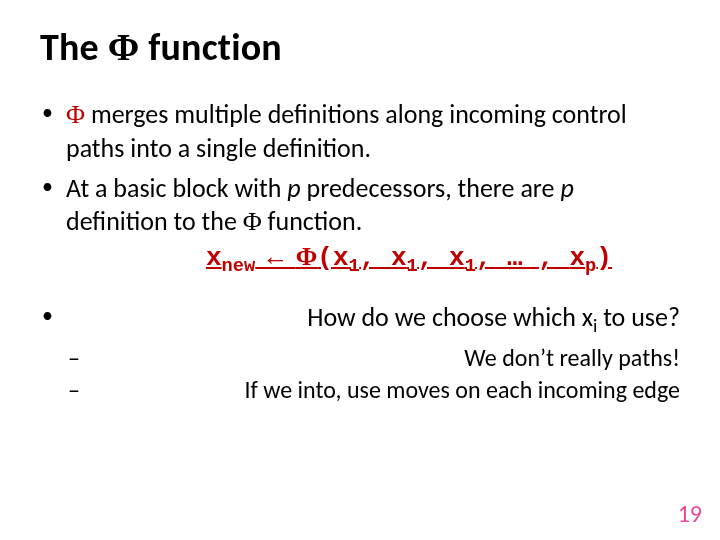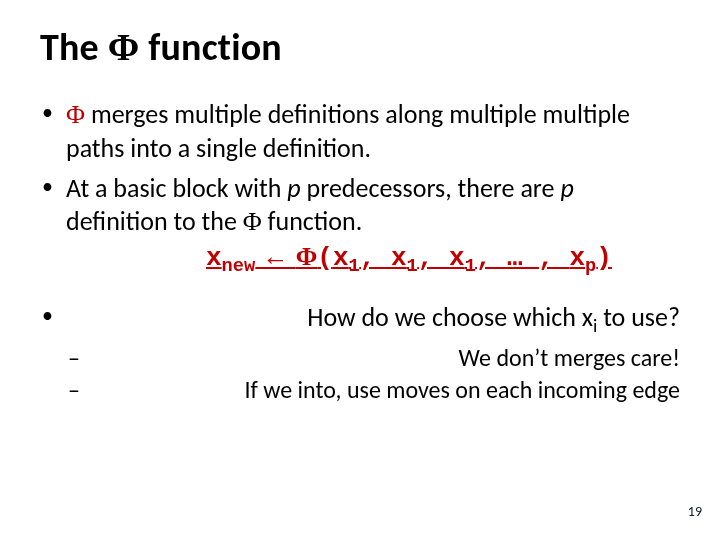--- a/index.html
+++ b/index.html
@@ -84,53 +84,53 @@
   }
   ul.sub > li::before {
     content: "–";
     position: absolute;
     left: 2px;
     top: 0;
   }
   .pagenum {
     position: absolute;
     right: 18px;
-    bottom: 20px;
-    font-size: 14px;
-    color: #0f172a;
+    bottom: 12px;
+    font-size: 24px;
+    color: #ec4899;
   }
   sub.inline { font-size: 0.72em; vertical-align: sub; }
 </style>
 </head>
 <body>
 
 <div class="slide">
 
   <h1 class="title">
     <span>The </span><span class="phi-title">Φ</span><span> function</span>
   </h1>
 
   <ul class="body">
 
     <li>
-      <span class="phi phi-red">Φ</span><span> merges multiple definitions along multiple multiple paths into a single definition.</span>
+      <span class="phi phi-red">Φ</span><span> merges multiple definitions along incoming control paths into a single definition.</span>
     </li>
 
     <li>
       <span>At a basic block with </span><span class="ital">p</span><span> predecessors, there are </span><span class="ital">p</span><span> definition to the </span><span class="phi">Φ</span><span> function.</span>
 
       <div class="formula">
         <span>x</span><sub>new</sub><span class="arrow"> ← </span><span class="phi phi-red" style="font-family:'Times New Roman',serif;">Φ</span><span>(</span><span>x</span><sub>1</sub><span>, </span><span>x</span><sub>1</sub><span>, </span><span>x</span><sub>1</sub><span>, … , </span><span>x</span><sub>p</sub><span>)</span>
       </div>
     </li>
 
     <li style="margin-top:18px;text-align:right;">
       <span>How do we choose which x</span><sub class="inline">i</sub><span> to use?</span>
       <ul class="sub">
-        <li>We don’t merges care!</li>
+        <li>We don’t really paths!</li>
         <li>If we into, use moves on each incoming edge</li>
       </ul>
     </li>
 
   </ul>
 
   <div class="pagenum">19</div>
 </div>
 
 </body></html>

